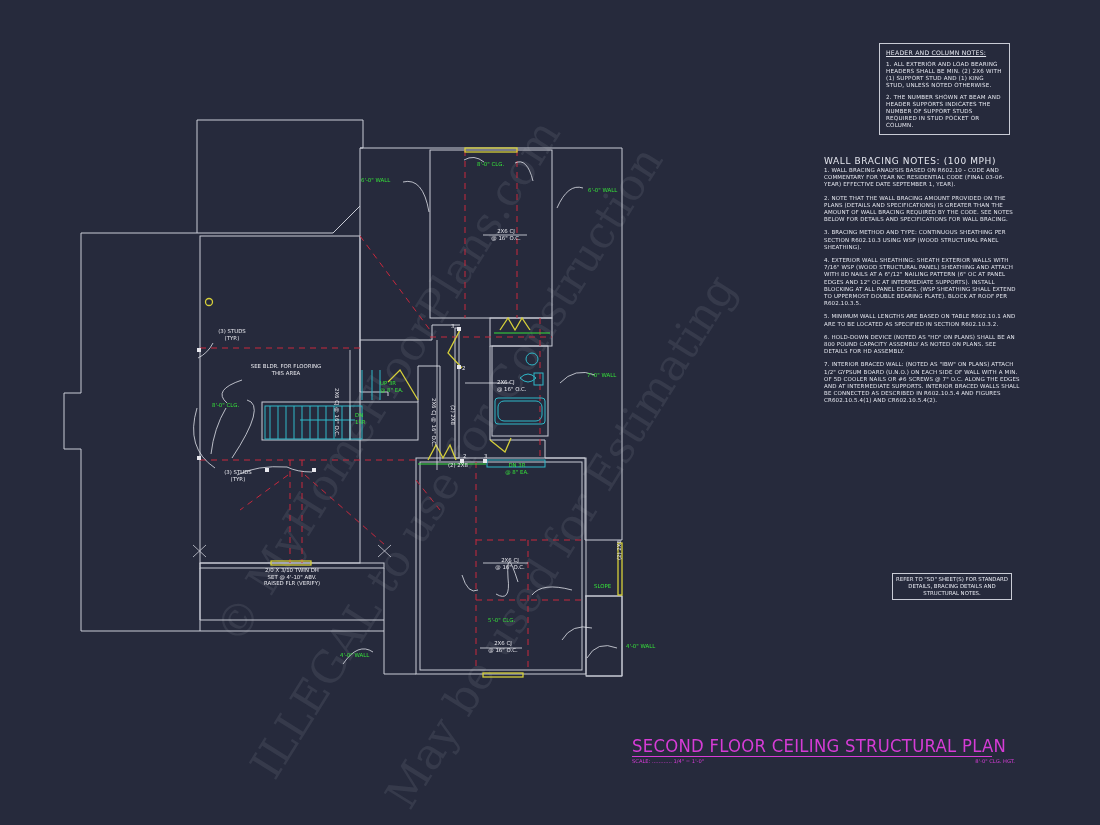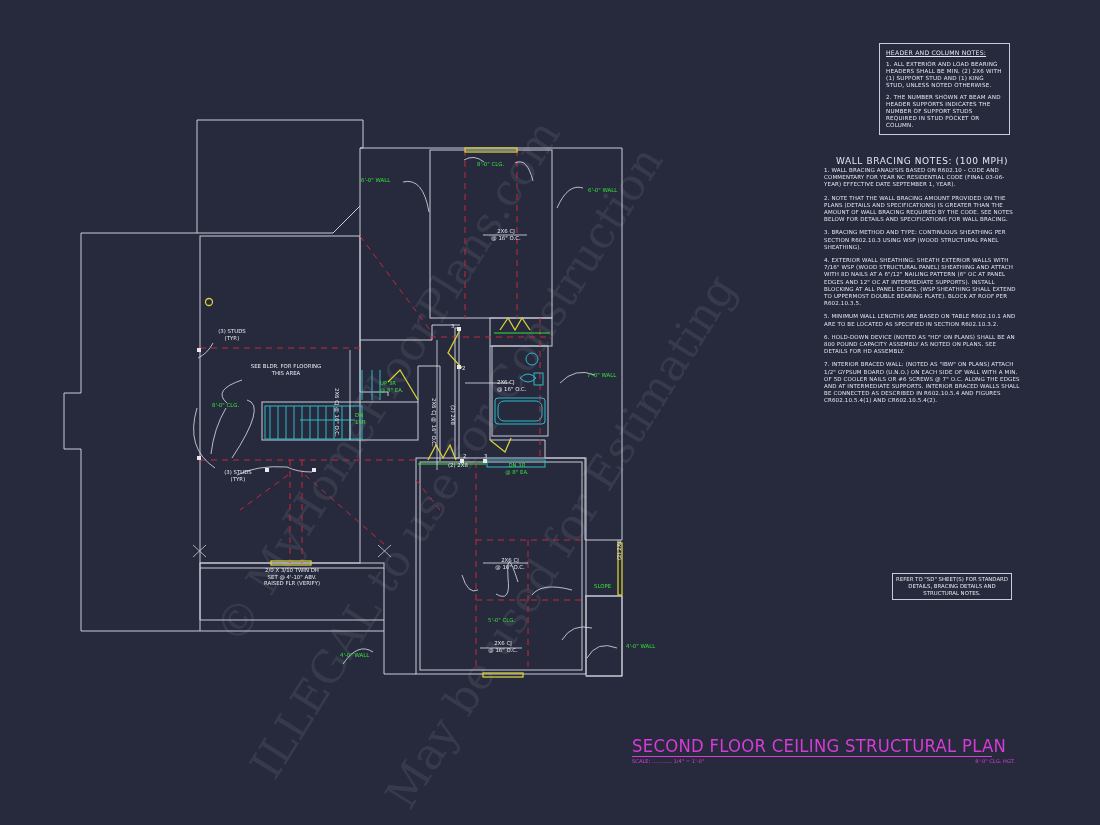--- a/index.html
+++ b/index.html
@@ -5,21 +5,21 @@
   html, body { margin:0; padding:0; }
   body { width:1100px; height:825px; background:#262a3c; overflow:hidden; position:relative;
          font-family:"DejaVu Sans", sans-serif; }
   #plan { position:absolute; left:0; top:0; }
   .note-box { position:absolute; border:1px solid #c9ccd6; color:#e4e6ee; font-size:5.6px;
               line-height:7px; padding:5px 6px; letter-spacing:0.2px; text-transform:uppercase; }
   .note-box .hd { text-decoration:underline; margin-bottom:5px; font-size:6.2px; }
   .note-box p { margin:0 0 5px 0; }
   .bracing { position:absolute; left:824px; top:156px; width:196px; color:#e4e6ee; font-size:5.5px;
              line-height:7.2px; text-transform:uppercase; letter-spacing:0.15px; }
-  .bracing .hd { font-size:9px; line-height:11px; letter-spacing:0.6px;text-align:center; }
+  .bracing .hd { font-size:9px; line-height:11px; letter-spacing:0.6px; }
   .bracing p { margin:0 0 6px 0; }
   .refer { position:absolute; left:892px; top:573px; width:116px; border:1px solid #c9ccd6;
            color:#e4e6ee; font-size:5.4px; line-height:7px; text-align:center; padding:2px 1px;
            text-transform:uppercase; }
   .title { position:absolute; left:632px; top:736px; width:383px; color:#d63cd6; font-size:17.5px;
            letter-spacing:0.3px; font-family:"DejaVu Sans", sans-serif; font-weight:normal;
            white-space:nowrap; border-bottom:1px solid #d63cd6; line-height:20px; transform:scaleX(0.94);
            transform-origin:left; }
   .subtitle { position:absolute; left:632px; top:758px; width:383px; color:#d63cd6; font-size:5.2px;
               text-transform:uppercase; }

